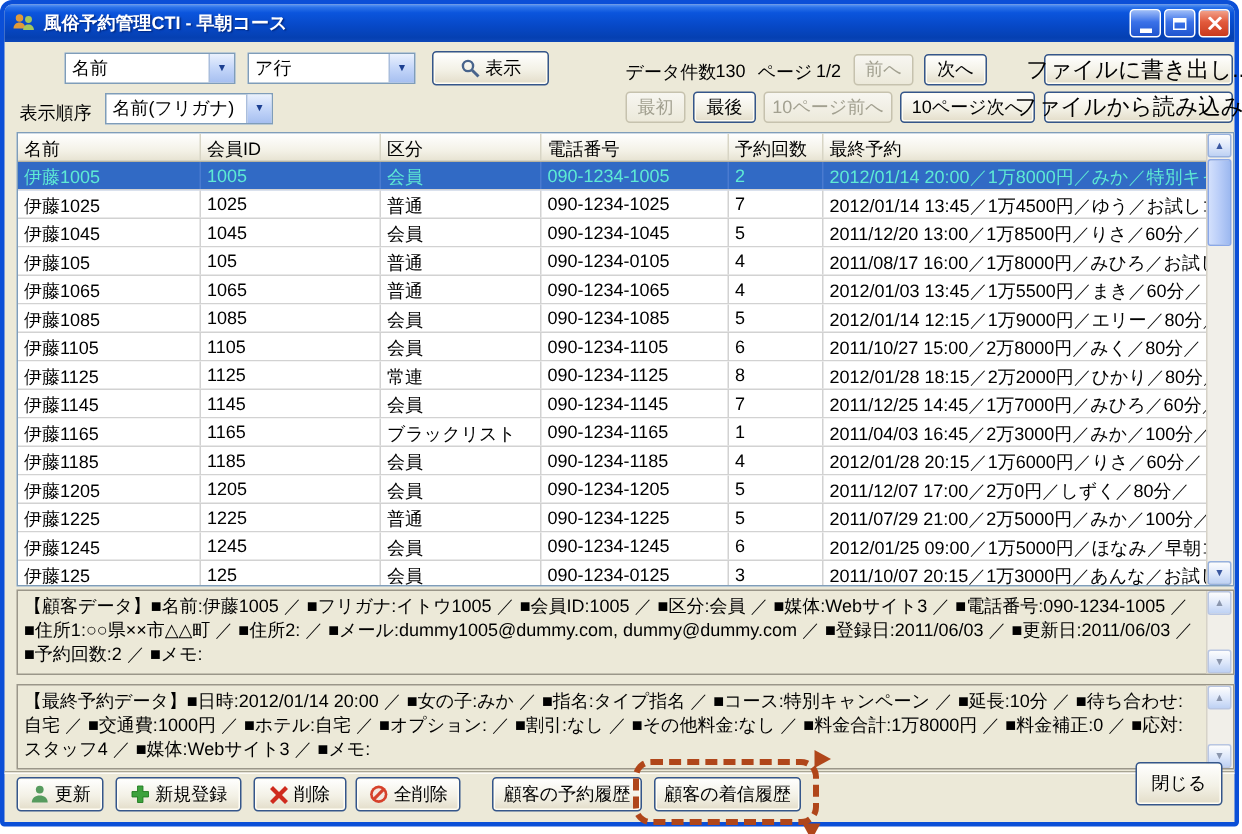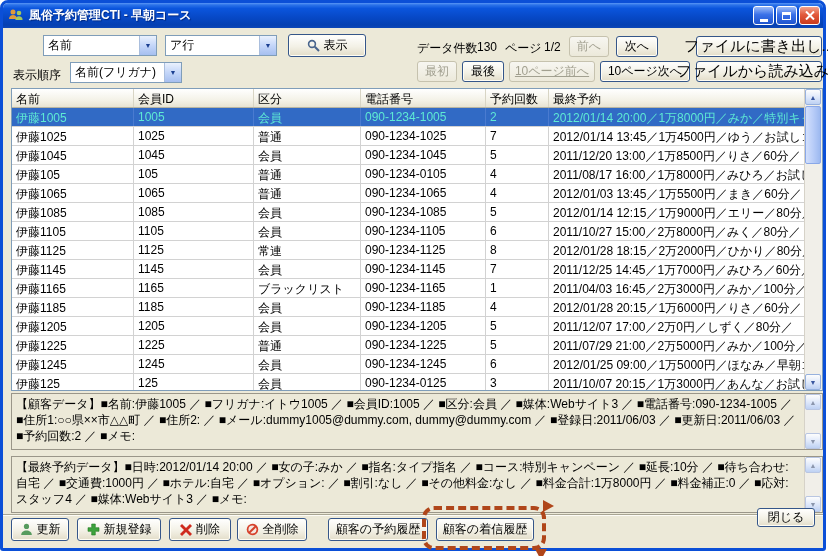--- a/index.html
+++ b/index.html
@@ -131,21 +131,21 @@
 
       <span class="label" style="left:414px;top:12px;">データ件数</span>
       <span class="label" style="left:474px;top:12px;">130</span>
       <span class="label" style="left:502px;top:12px;">ページ</span>
       <span class="label" style="left:541px;top:12px;">1/2</span>
       <span class="btn dis" style="left:566px;top:8px;width:40px;height:21px;">前へ</span>
       <span class="btn" style="left:613px;top:8px;width:42px;height:21px;">次へ</span>
 
       <span class="btn dis" style="left:414px;top:33px;width:40px;height:21px;">最初</span>
       <span class="btn" style="left:459px;top:33px;width:42px;height:21px;">最後</span>
-      <span class="btn dis" style="left:506px;top:33px;width:86px;height:21px;text-decoration:underline;">10ページ前へ</span>
+      <span class="btn dis" style="left:506px;top:33px;width:86px;height:21px;">10ページ前へ</span>
       <span class="btn" style="left:597px;top:33px;width:90px;height:21px;">10ページ次へ</span>
 
       <span class="btn small-font" style="left:693px;top:8px;width:126px;height:21px;">ファイルに書き出し...</span>
       <span class="btn small-font" style="left:693px;top:33px;width:126px;height:21px;">ファイルから読み込み...</span>
 
       <div class="table">
         <div class="thead">
           <div class="th c0">名前</div>
           <div class="th c1">会員ID</div>
           <div class="th c2">区分</div>
@@ -322,19 +322,19 @@
       <span class="btn" style="left:234px;top:490px;width:70px;height:23px;">
         <svg width="13" height="13" viewBox="0 0 14 14">
           <circle cx="7" cy="7" r="6.2" fill="#d6412b"></circle>
           <circle cx="7" cy="7" r="4.3" fill="#f3e8e2"></circle>
           <rect x="1.6" y="5.9" width="10.8" height="2.2" fill="#d6412b" transform="rotate(-45 7 7)"></rect>
         </svg>
         <span>全削除</span>
       </span>
       <span class="btn" style="left:325px;top:490px;width:100px;height:23px;">顧客の予約履歴</span>
       <span class="btn" style="left:433px;top:490px;width:98px;height:23px;">顧客の着信履歴</span>
-      <span class="btn" style="left:754px;top:480px;width:58px;height:19px;text-align:right;">閉じる</span>
+      <span class="btn" style="left:754px;top:480px;width:58px;height:29px;text-align:right;">閉じる</span>
 
     </div>
   </div>
 
   <div class="annotation"></div>
 </div>
 
 </body></html>

